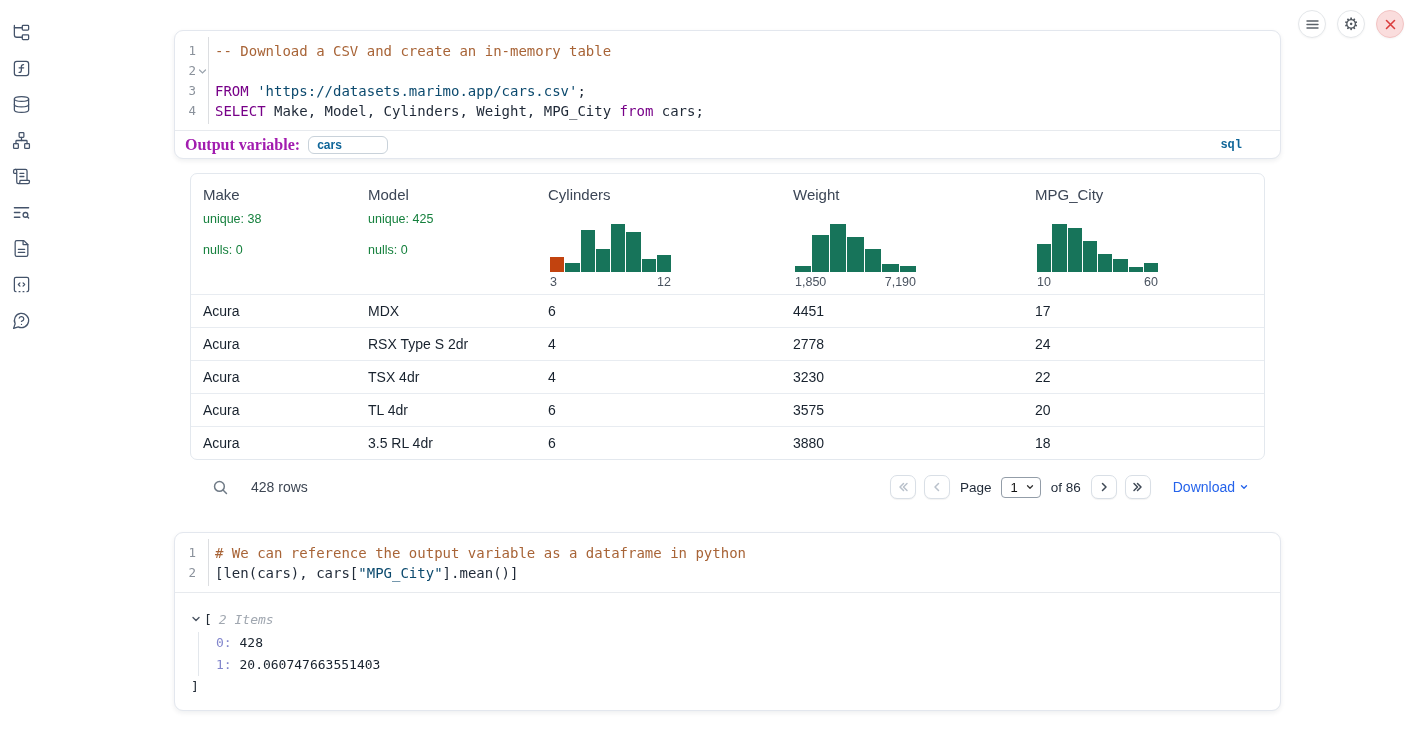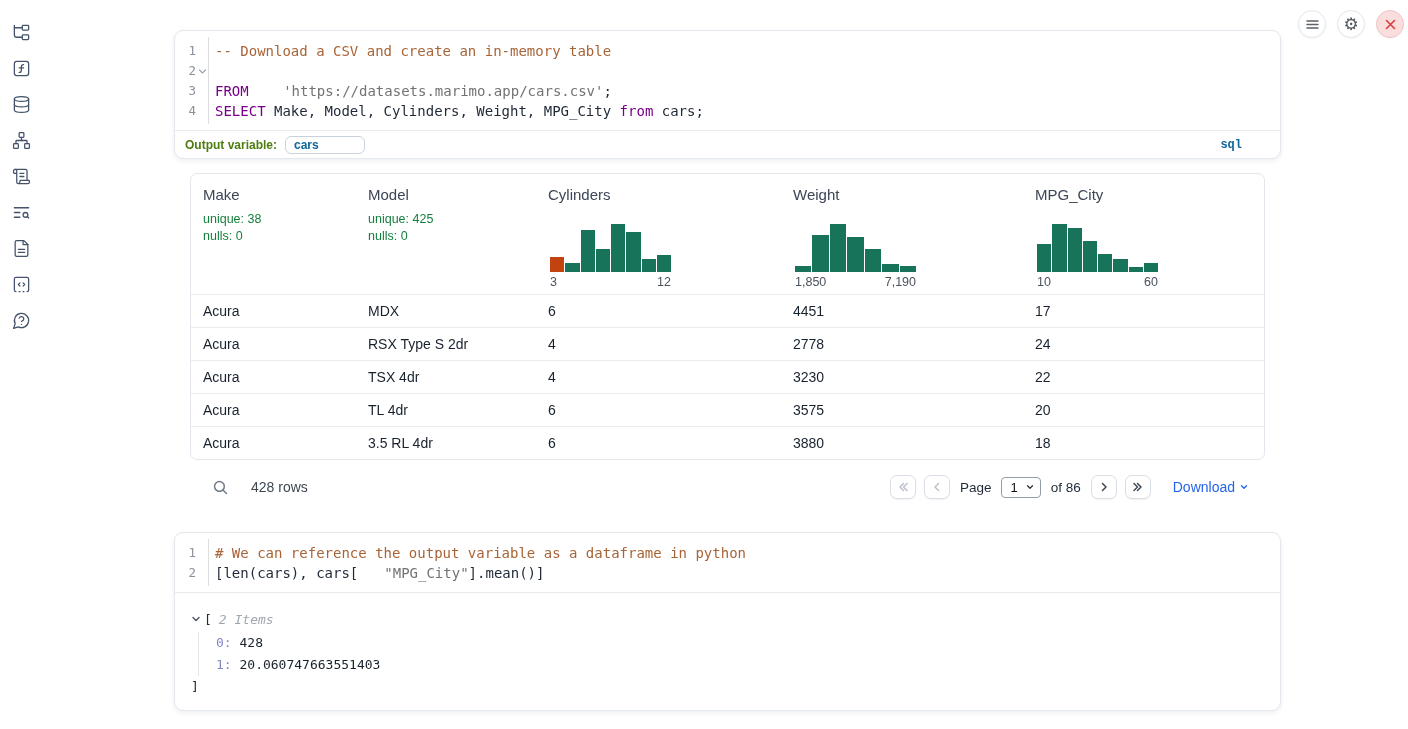--- a/index.html
+++ b/index.html
@@ -22,37 +22,37 @@
 
   
   .editor { position:relative; padding:10px 0 9px; }
   .gutter-sep { position:absolute; left:33px; top:6px; bottom:6px; width:1px; background:#dcdee1; }
   .cm-line { display:flex; height:20px; line-height:20px; font-family:"DejaVu Sans Mono",monospace; font-size:14px; white-space:pre; }
   .lno { width:21px; text-align:right; color:#8a919b; font-size:12.5px; line-height:20px; flex:none; }
   .fold { width:12px; flex:none; display:flex; align-items:center; justify-content:center; }
   .code { margin-left:7px; color:#1f2937; }
   .tok-comment { color:#a86437; }
   .tok-keyword { color:#770088; }
-  .tok-string  { color:#737373;margin-left:26px; }
+  .tok-string  { color:#0c4a6e; }
   .tok-plain   { color:#1f2937; }
 
   .cell-footer { display:flex; align-items:center; border-top:1px solid #e7eaee; padding:4px 10px; height:28px; }
-  .ov-label { font-size:12px; font-weight:bold; color:#4d7c0f; }
+  .ov-label { font-size:16px; font-weight:bold; color:#a21caf;font-family:Liberation Serif, serif; }
   .ov-input { margin-left:8px; width:80px; height:18px; border:1px solid #c9d2da; border-radius:6px; font-family:"Liberation Sans",sans-serif; font-weight:bold; font-size:12px; color:#0e6598; padding:0 8px; outline:none; }
   .lang-badge { margin-left:auto; margin-right:28px; font-size:12px; font-weight:bold; color:#0e6598; cursor:pointer;font-family:Liberation Mono, monospace; }
 
   
   .table-wrap { margin:14px 16px 0; }
   .data-table { border:1px solid #e3e8ee; border-radius:7px; overflow:hidden; }
   .t-head, .t-row { display:grid; grid-template-columns:165px 180px 245px 242px auto; }
   .t-head { height:120px; }
   .th-cell { padding:12px 0 0 12px; display:flex; flex-direction:column; align-items:flex-start; cursor:pointer; }
   .col-name { font-size:15px; color:#3c4656; }
   .col-stat { font-size:12.5px; color:#15803d; margin-top:9px; }
-  .col-stat + .col-stat { margin-top:3px; }
+  .col-stat + .col-stat { margin-top:17px; }
   .hist { margin-top:auto; margin-bottom:5px; margin-left:2px; }
   .hist-bars { display:flex; align-items:flex-end; gap:1px; width:121px; height:48px; }
   .hist-bars div { flex:1; }
   .hist-labels { display:flex; justify-content:space-between; width:121px; font-size:12.5px; color:#49525f; margin-top:3px; }
   .t-row { height:33px; border-top:1px solid #e8ecf1; align-items:center; }
   .t-cell { padding-left:12px; font-size:14px; color:#18222e; }
 
   .table-footer { display:flex; align-items:center; margin:10px 16px 0; height:34px; }
   .search-btn { margin-left:6px; background:none; border:none; display:flex; cursor:pointer; }
   .rows-count { margin-left:22px; font-size:14px; color:#3d4653; }

